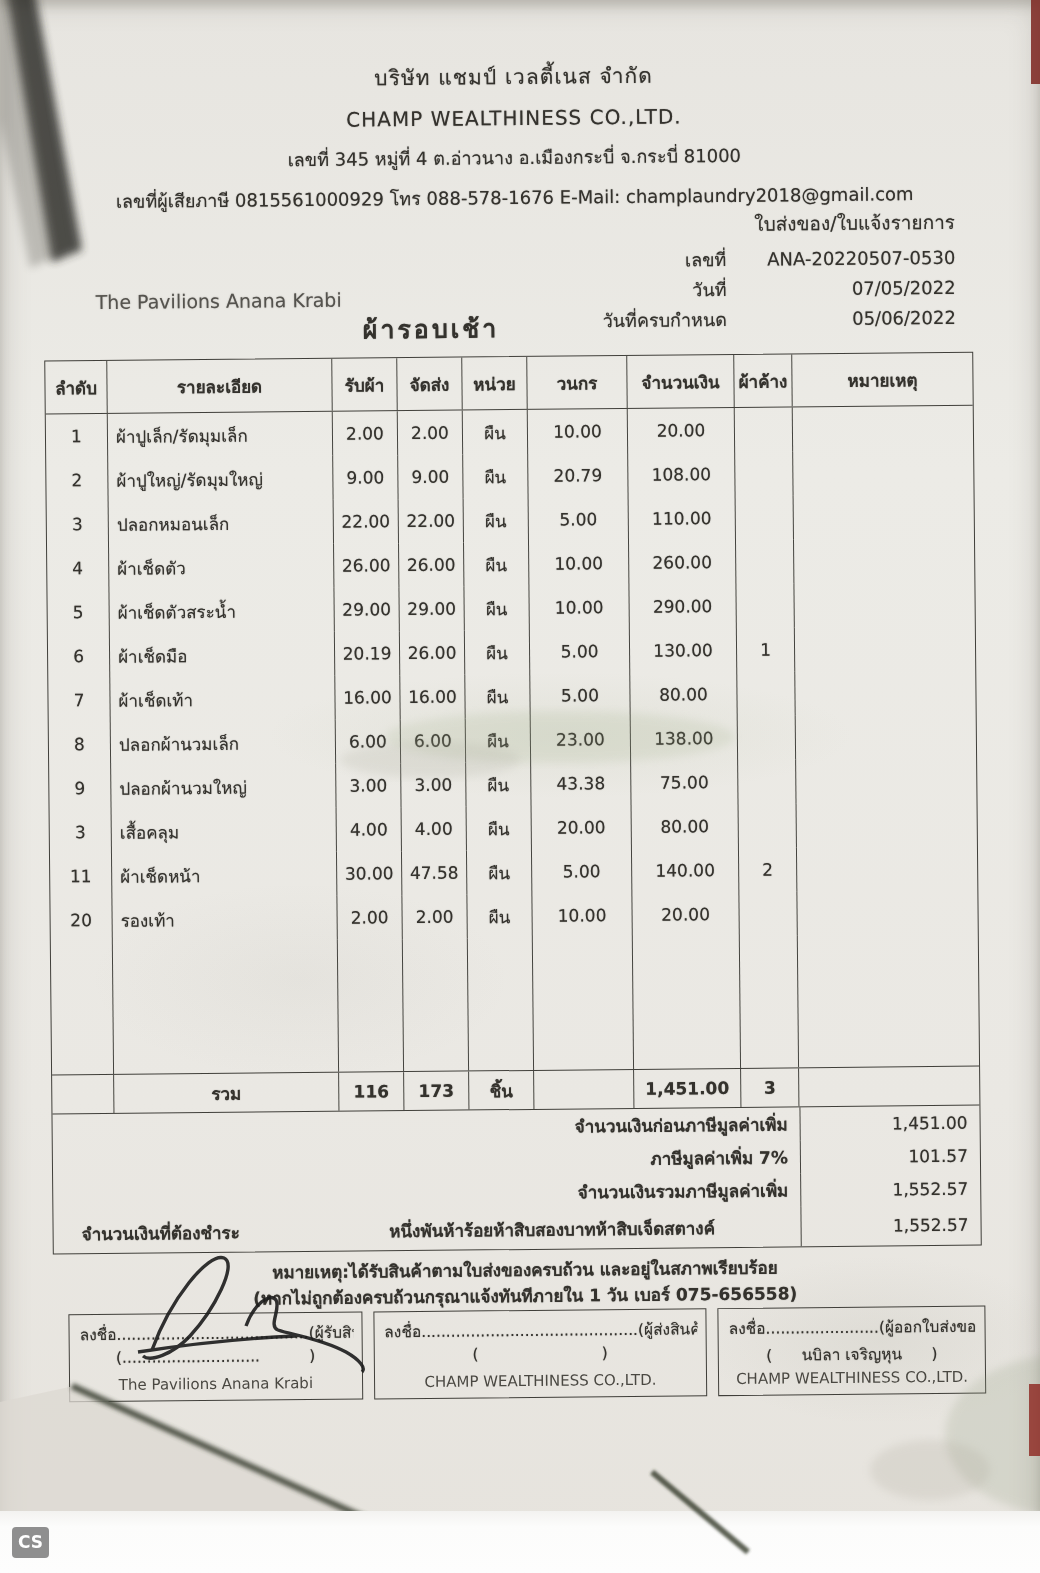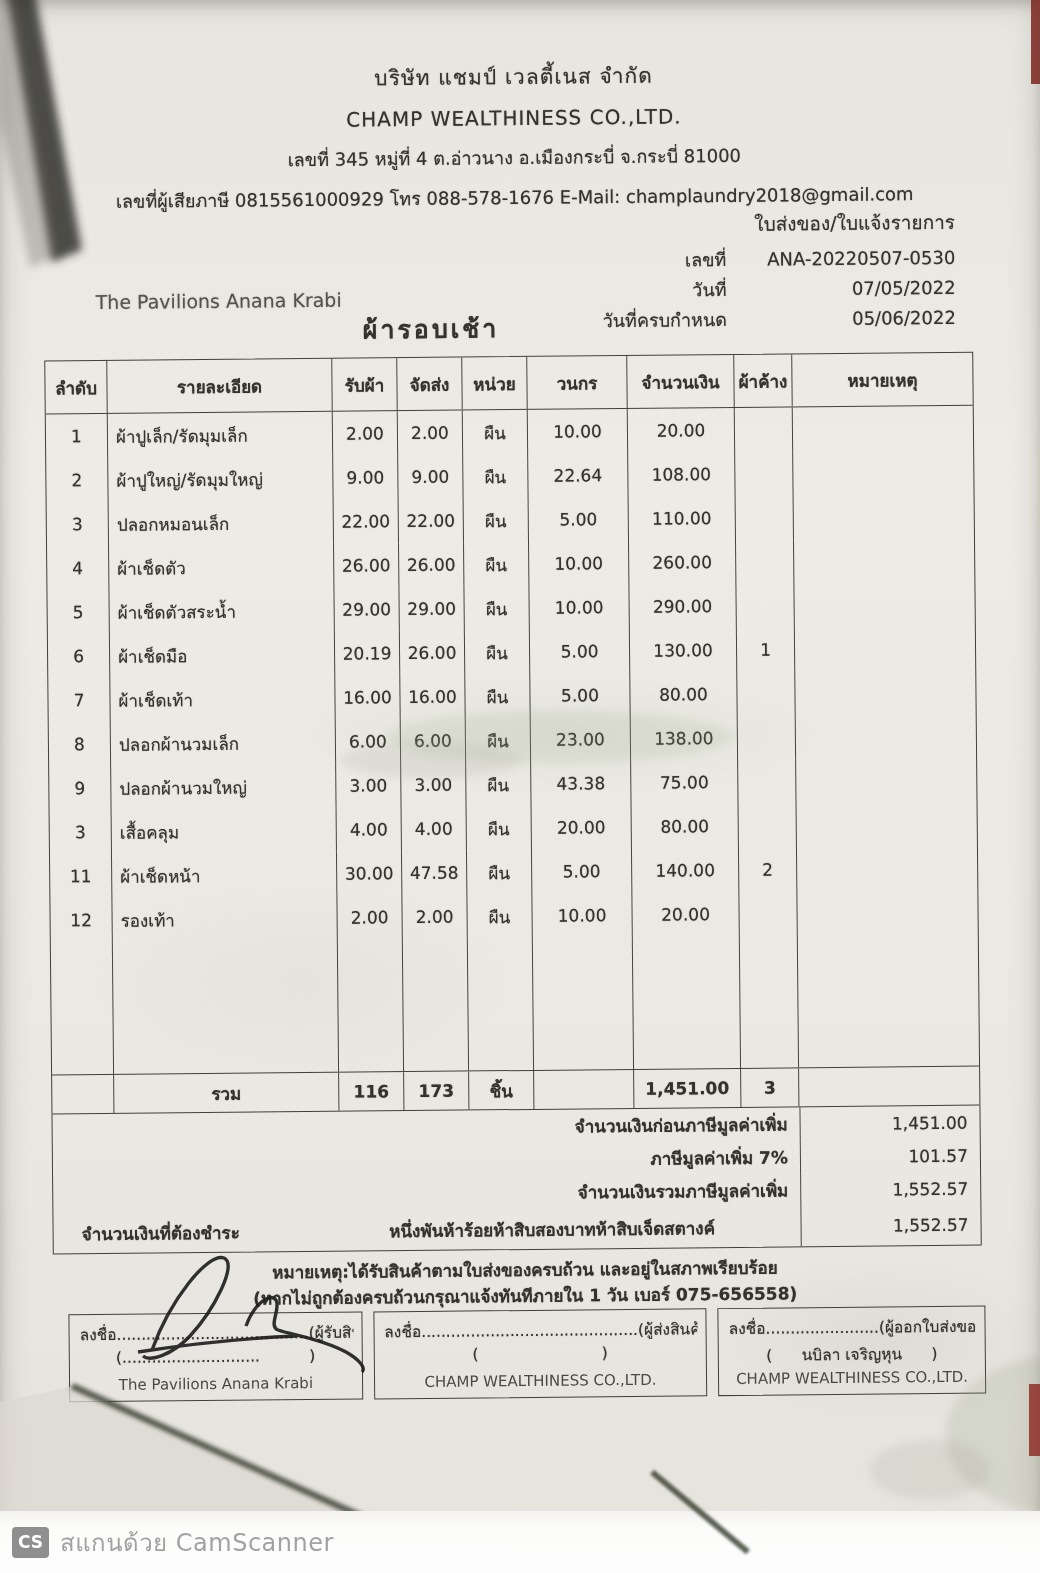--- a/index.html
+++ b/index.html
@@ -144,21 +144,21 @@
           <div class="c">10.00</div>
           <div class="c">20.00</div>
           <div class="c"></div>
           <div class="c"></div>
         </div><div class="cols trow">
           <div class="c">2</div>
           <div class="c desc">ผ้าปูใหญ่/รัดมุมใหญ่</div>
           <div class="c">9.00</div>
           <div class="c">9.00</div>
           <div class="c">ผืน</div>
-          <div class="c">22.64</div>
+          <div class="c">20.79</div>
           <div class="c">108.00</div>
           <div class="c"></div>
           <div class="c"></div>
         </div><div class="cols trow">
           <div class="c">3</div>
           <div class="c desc">ปลอกหมอนเล็ก</div>
           <div class="c">22.00</div>
           <div class="c">22.00</div>
           <div class="c">ผืน</div>
           <div class="c">5.00</div>
@@ -239,21 +239,21 @@
           <div class="c">11</div>
           <div class="c desc">ผ้าเช็ดหน้า</div>
           <div class="c">30.00</div>
           <div class="c">47.58</div>
           <div class="c">ผืน</div>
           <div class="c">5.00</div>
           <div class="c">140.00</div>
           <div class="c">2</div>
           <div class="c"></div>
         </div><div class="cols trow">
-          <div class="c">12</div>
+          <div class="c">20</div>
           <div class="c desc">รองเท้า</div>
           <div class="c">2.00</div>
           <div class="c">2.00</div>
           <div class="c">ผืน</div>
           <div class="c">10.00</div>
           <div class="c">20.00</div>
           <div class="c"></div>
           <div class="c"></div>
         </div></div>
       <div class="cols tfiller">
@@ -351,21 +351,20 @@
   <ellipse cx="430" cy="760" rx="90" ry="18" fill="#a8a89a" opacity="0.18" filter="url(#b4)"></ellipse>
   <ellipse cx="1065" cy="1435" rx="120" ry="80" fill="#96a186" opacity="0.22" filter="url(#b4)"></ellipse>
   <ellipse cx="930" cy="1470" rx="60" ry="30" fill="#a9a496" opacity="0.20" filter="url(#b4)"></ellipse>
 
   <rect x="1031" y="0" width="9" height="84" fill="#7d2620" opacity="0.85"></rect>
   <rect x="1029" y="1384" width="11" height="72" fill="#8c241e" opacity="0.8"></rect>
 </svg>
 
 <div class="scanbar">
   <div class="cs-badge">CS</div>
-  <div class="cs-text">สแกนด้วย CamScanner</div>
 </div>
 
 <svg id="artifacts-high" class="overlay" width="1040" height="1573" viewBox="0 0 1040 1573">
   <defs>
       <filter id="b3">
         <feGaussianBlur stdDeviation="1.8"></feGaussianBlur>
       </filter>
     </defs>
   <line x1="652" y1="1472" x2="748" y2="1552" stroke="#343a2c" stroke-width="6" opacity="0.8" filter="url(#b3)"></line>
 </svg>

